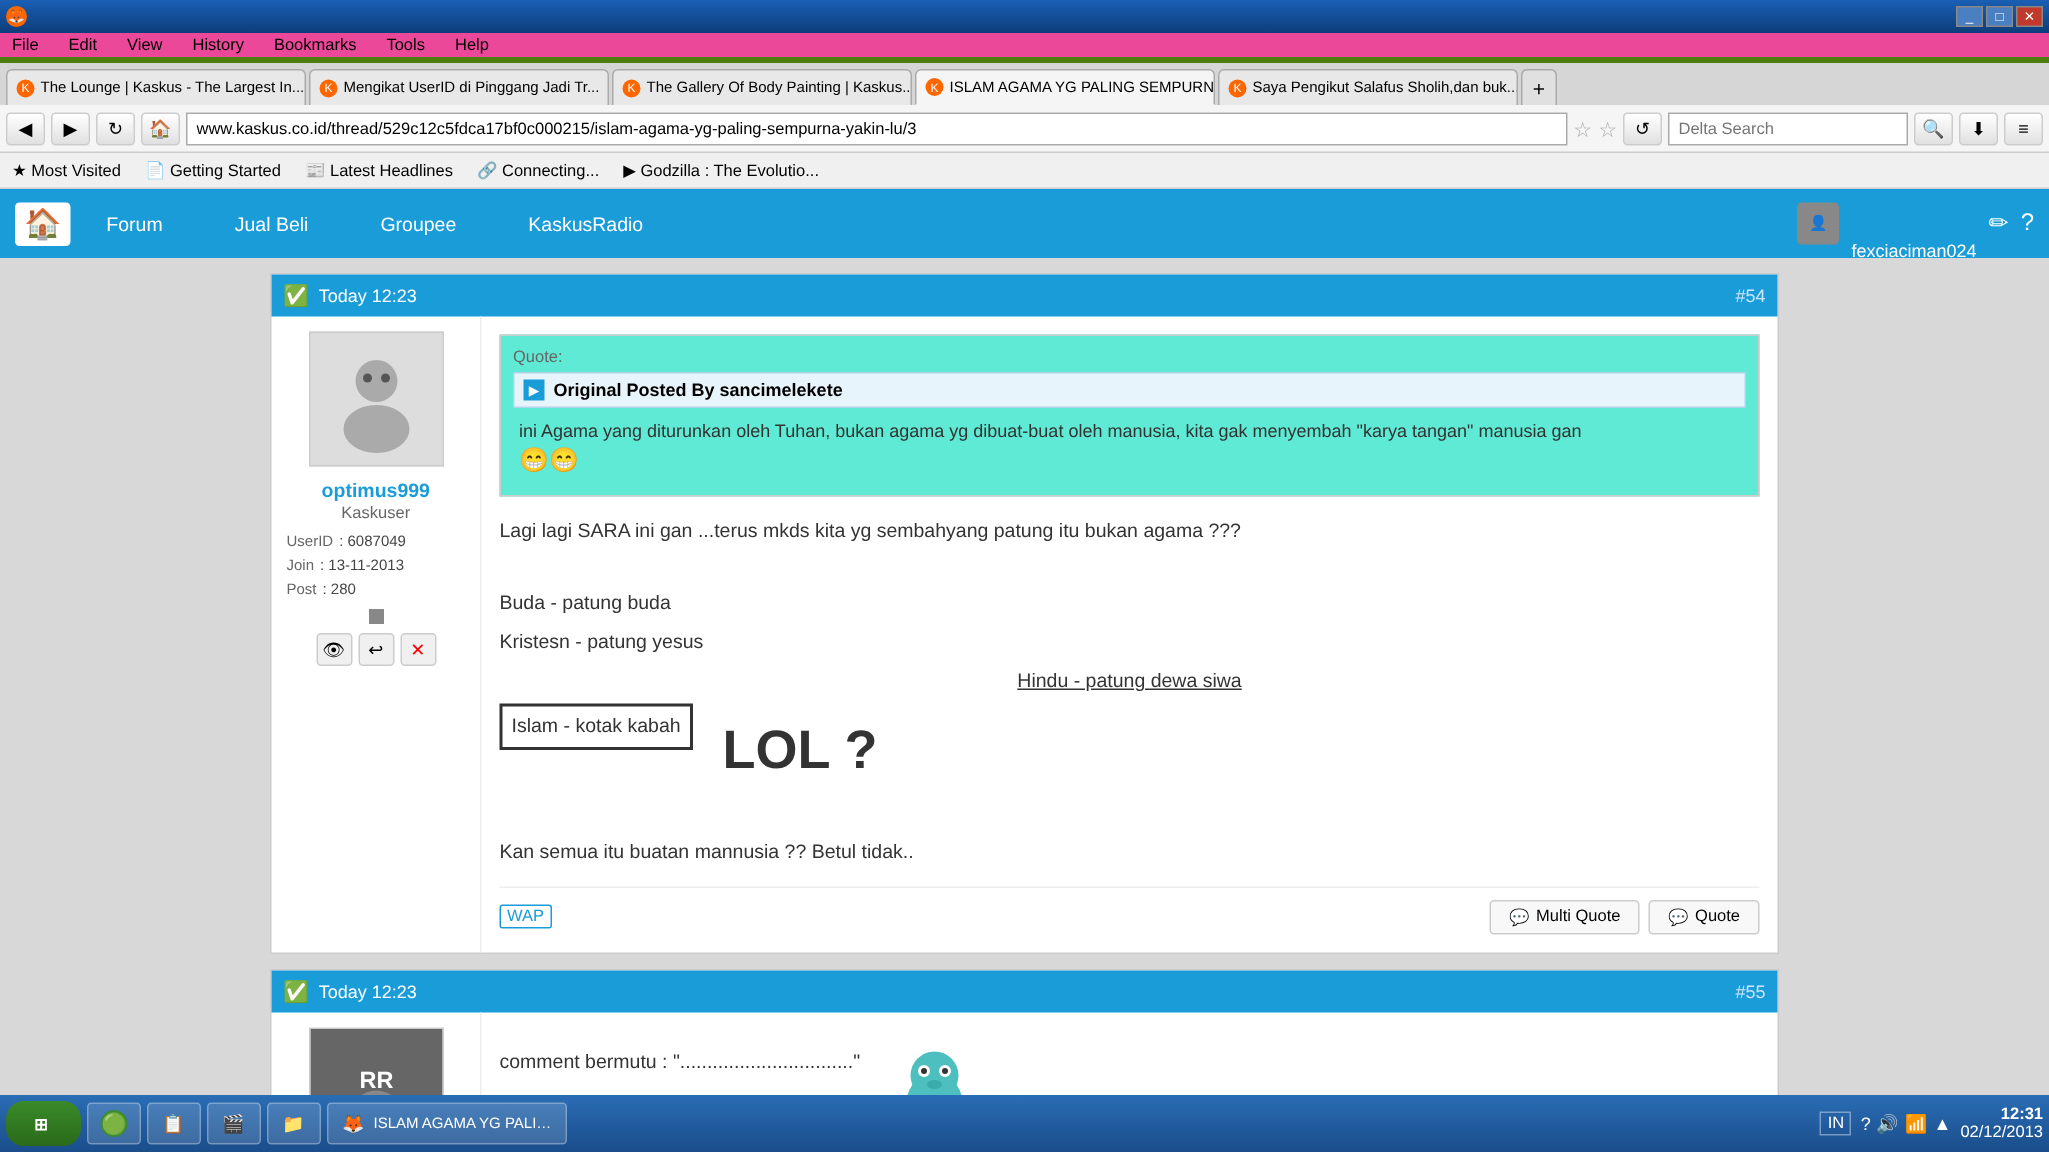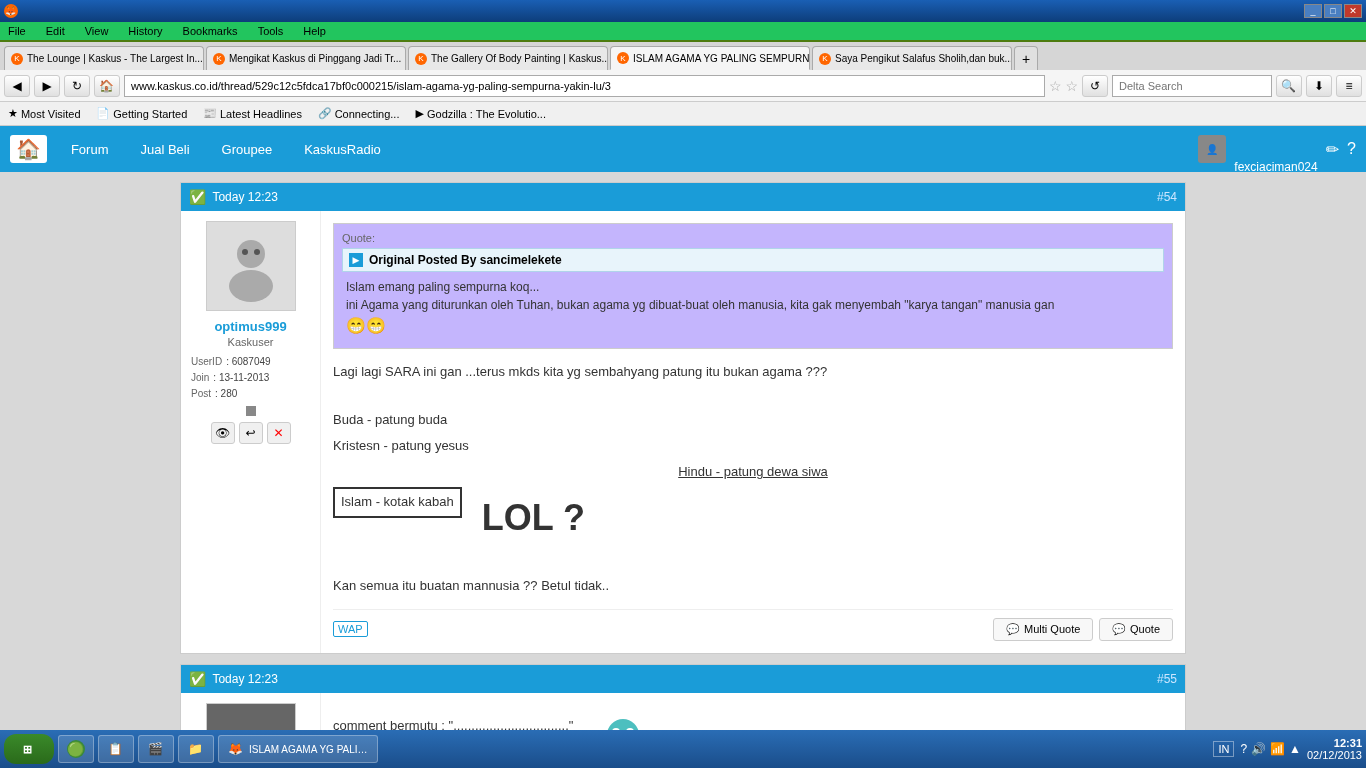--- a/index.html
+++ b/index.html
@@ -17,27 +17,27 @@
       font-size: 11px;
     }
     .title-bar-left { display: flex; align-items: center; gap: 4px; }
     .title-bar-icon { width: 14px; height: 14px; background: #ff6600; border-radius: 50%; font-size: 9px; display: flex; align-items: center; justify-content: center; }
     .title-bar-buttons { display: flex; gap: 2px; }
     .title-btn { width: 18px; height: 14px; border: 1px solid #888; font-size: 9px; display: flex; align-items: center; justify-content: center; cursor: pointer; color: white; background: #4a7fc1; }
     .title-btn.close { background: #c0392b; }
 
     
     .menu-bar {
-      background: #22c55e;
+      background: #ec4899;
       height: 20px;
       display: flex;
       align-items: center;
       padding: 0 4px;
       gap: 12px;
-      border-bottom: 2px solid #4d7c0f;
+      border-bottom: 4px solid #4d7c0f;
       font-size: 11px;
     }
     .menu-item { cursor: pointer; padding: 0 4px; }
 
     
     .tab-bar {
       background: #d6d6d6;
       height: 28px;
       display: flex;
       align-items: flex-end;
@@ -102,21 +102,21 @@
     
     .site-header {
       background: #1a9cd8;
       height: 46px;
       display: flex;
       align-items: center;
       padding: 0 10px;
       gap: 10px;
     }
     .site-logo { color: white; font-size: 20px; background: white; color: #1a9cd8; padding: 2px 6px; border-radius: 3px; font-weight: bold; }
-    .site-nav { display: flex; align-items: center; gap: 4px; flex: 1; }
+    .site-nav { display: flex; align-items: center; gap: 20px; flex: 1; }
     .site-nav-item { color: white; padding: 6px 14px; cursor: pointer; font-size: 13px; border-radius: 3px; }
     .site-header-right { display: flex; align-items: center; gap: 8px; margin-left: auto; }
     .user-avatar-small { width: 28px; height: 28px; background: #888; border-radius: 3px; display: flex; align-items: center; justify-content: center; color: white; font-size: 10px; }
     .username { color: white; font-size: 12px; margin-top: 36px; }
     .header-icon { color: white; font-size: 16px; cursor: pointer; }
 
     
     .main-content {
       background: #e8e8e8;
       padding: 10px 200px;
@@ -148,21 +148,21 @@
     .user-info { font-size: 10px; color: #444; text-align: left; line-height: 1.6; }
     .user-info-row { display: flex; gap: 4px; }
     .user-info-label { color: #666; }
     .user-actions { display: flex; gap: 4px; margin-top: 6px; justify-content: center; }
     .user-action-btn { width: 24px; height: 22px; border: 1px solid #ccc; background: #f0f0f0; border-radius: 3px; display: flex; align-items: center; justify-content: center; cursor: pointer; font-size: 12px; }
     .user-indicator { width: 10px; height: 10px; background: #888; margin: 4px auto; }
 
     .post-content-col { flex: 1; padding: 12px; }
 
     
-    .quote-box { border: 1px solid #ccc; background: #c4b5fd; padding: 8px; margin-bottom: 12px; font-size: 12px; }
+    .quote-box { border: 1px solid #ccc; background: #5eead4; padding: 8px; margin-bottom: 12px; font-size: 12px; }
     .quote-label { font-size: 11px; color: #666; margin-bottom: 4px; }
     .quote-header { display: flex; align-items: center; gap: 6px; padding: 4px 6px; background: #e8f4fb; border: 1px solid #b0d4ea; margin-bottom: 4px; }
     .quote-icon { width: 14px; height: 14px; background: #1a9cd8; color: white; font-size: 9px; display: flex; align-items: center; justify-content: center; }
     .quote-author { font-size: 12px; }
     .quote-author span { font-weight: bold; }
     .quote-text { font-size: 12px; line-height: 1.5; color: #333; padding: 2px 4px; }
     .quote-emoji { font-size: 16px; }
 
     .post-text { font-size: 13px; color: #333; line-height: 1.7; margin-bottom: 8px; }
     .post-line { margin-bottom: 4px; }
@@ -226,21 +226,21 @@
 </div>
 
 <div class="tab-bar">
   <div class="browser-tab">
     <div class="tab-icon">K</div>
     <span>The Lounge | Kaskus - The Largest In...</span>
 
   </div>
   <div class="browser-tab">
     <div class="tab-icon">K</div>
-    <span>Mengikat Kaskus di Pinggang Jadi Tr...</span>
+    <span>Mengikat UserID di Pinggang Jadi Tr...</span>
 
   </div>
   <div class="browser-tab">
     <div class="tab-icon">K</div>
     <span>The Gallery Of Body Painting | Kaskus...</span>
 
   </div>
   <div class="browser-tab active">
     <div class="tab-icon">K</div>
     <span>ISLAM AGAMA YG PALING SEMPURN...</span>
@@ -359,21 +359,20 @@
         <div class="quote-box">
           <div class="quote-label">Quote:</div>
           <div class="quote-header">
             <div class="quote-icon">▶</div>
             <span class="quote-author">
               <span>Original Posted By</span>
               <span>sancimelekete</span>
             </span>
           </div>
           <div class="quote-text">
-            <div>Islam emang paling sempurna koq...</div>
             <div>ini Agama yang diturunkan oleh Tuhan, bukan agama yg dibuat-buat oleh manusia, kita gak menyembah "karya tangan" manusia gan</div>
             <div class="quote-emoji">😁😁</div>
           </div>
         </div>
 
         <div class="post-text">
           <div class="post-line">Lagi lagi SARA ini gan ...terus mkds kita yg sembahyang patung itu bukan agama ???</div>
           <br>
           <div class="post-line">Buda - patung buda</div>
           <div class="post-line">Kristesn - patung yesus</div>

